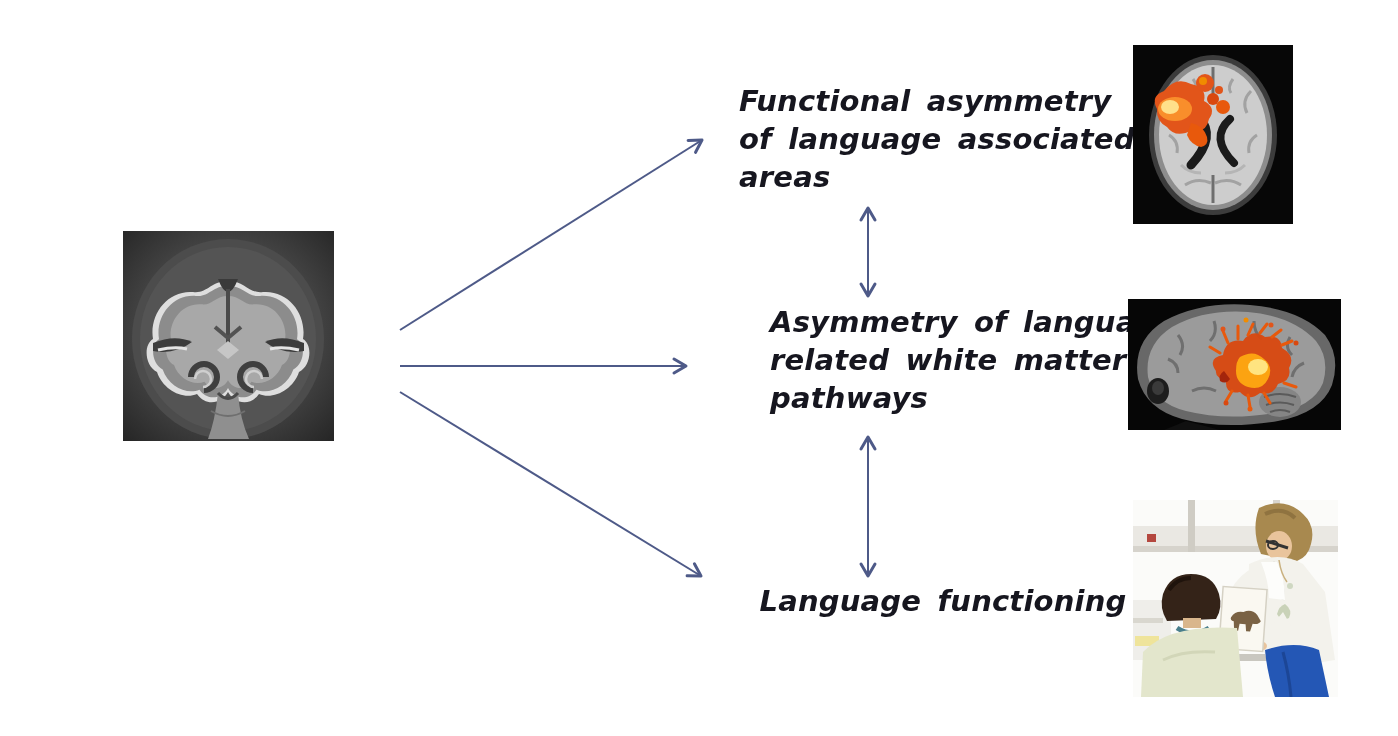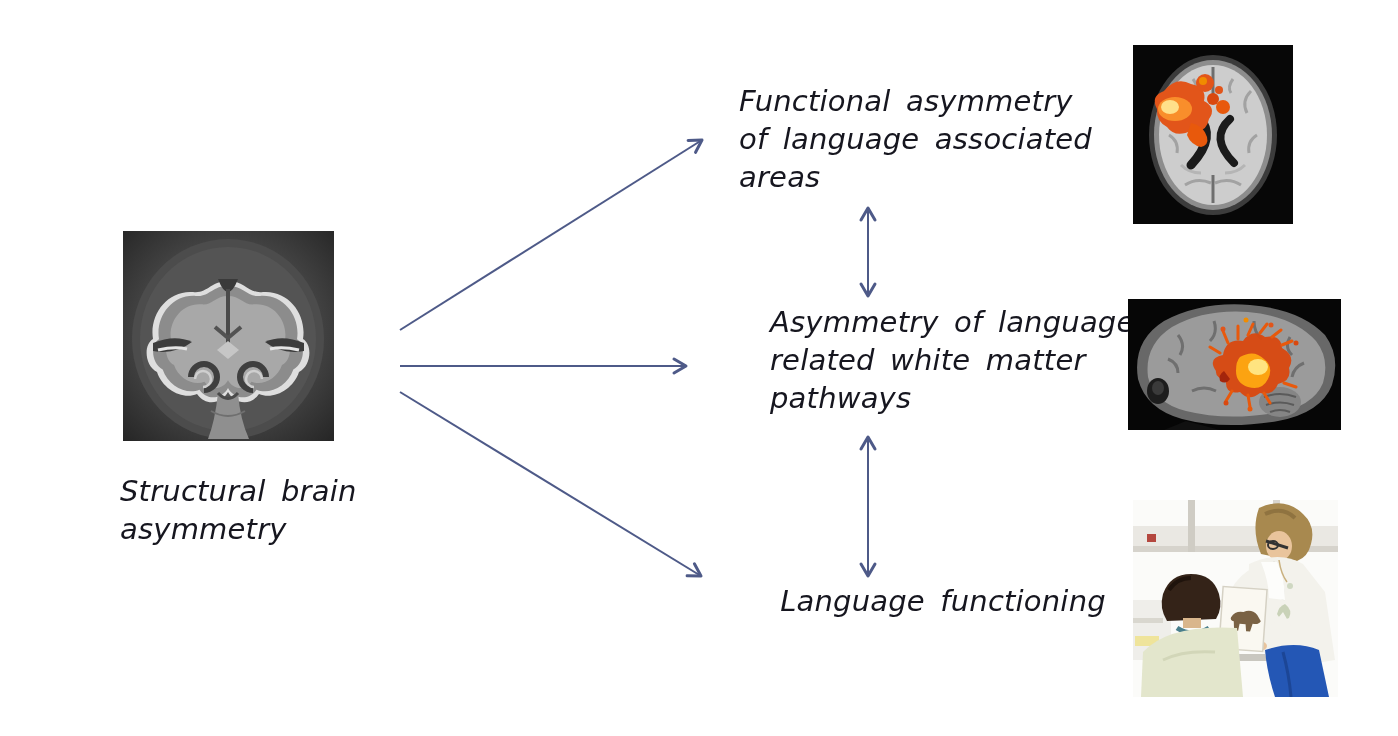--- a/index.html
+++ b/index.html
@@ -10,21 +10,21 @@
   .canvas{
     position:relative;
     width:1398px;height:736px;
     background:#ffffff;
     overflow:hidden;
     font-family:"DejaVu Sans", sans-serif;
   }
   .node-label{
     position:absolute;
     font-style:italic;
-    font-weight:400;
+    font-weight:700;
     font-size:29px;
     line-height:38px;
     letter-spacing:0.2px;
     word-spacing:6px;
     color:var(--text-color);
     white-space:pre-line;
   }
   .img{position:absolute;margin:0;padding:0;display:block;line-height:0;}
   .img svg{display:block;}
   .arrow-layer{position:absolute;left:0;top:0;width:1398px;height:736px;pointer-events:none;}
@@ -87,22 +87,20 @@
       <path d="M143,146 a13,13 0 1 0 -13,13" stroke="#3f3f3f" stroke-width="6" fill="none"></path>
       <path d="M72,148 a8,8 0 1 1 8,8" stroke="#cfcfcf" stroke-width="2.5" fill="none"></path>
       <path d="M139,148 a8,8 0 1 0 -8,8" stroke="#cfcfcf" stroke-width="2.5" fill="none"></path>
 
       <path d="M95,162 Q92,190 85,208 L126,208 Q117,188 115,162 Q105,173 95,162 Z" fill="#8f8f8f"></path>
       <path d="M95,162 Q105,173 115,162" stroke="#4a4a4a" stroke-width="3" fill="none"></path>
       <path d="M88,180 Q105,190 122,180" stroke="#6f6f6f" stroke-width="2" fill="none"></path>
     </svg>
   </figure>
 
-  <div class="node-label" style="left:120px;top:472px;width:320px;">Structural brain
-asymmetry</div>
 
   <div class="node-label" style="left:739px;top:82px;width:410px;">Functional asymmetry
 of language associated
 areas</div>
 
   <div class="node-label" style="left:738px;top:303px;width:410px;margin-left:32px;">Asymmetry of language
 related white matter
 pathways</div>
 
   <div class="node-label" style="left:738px;top:582px;width:410px;text-align:center;">Language functioning</div>

